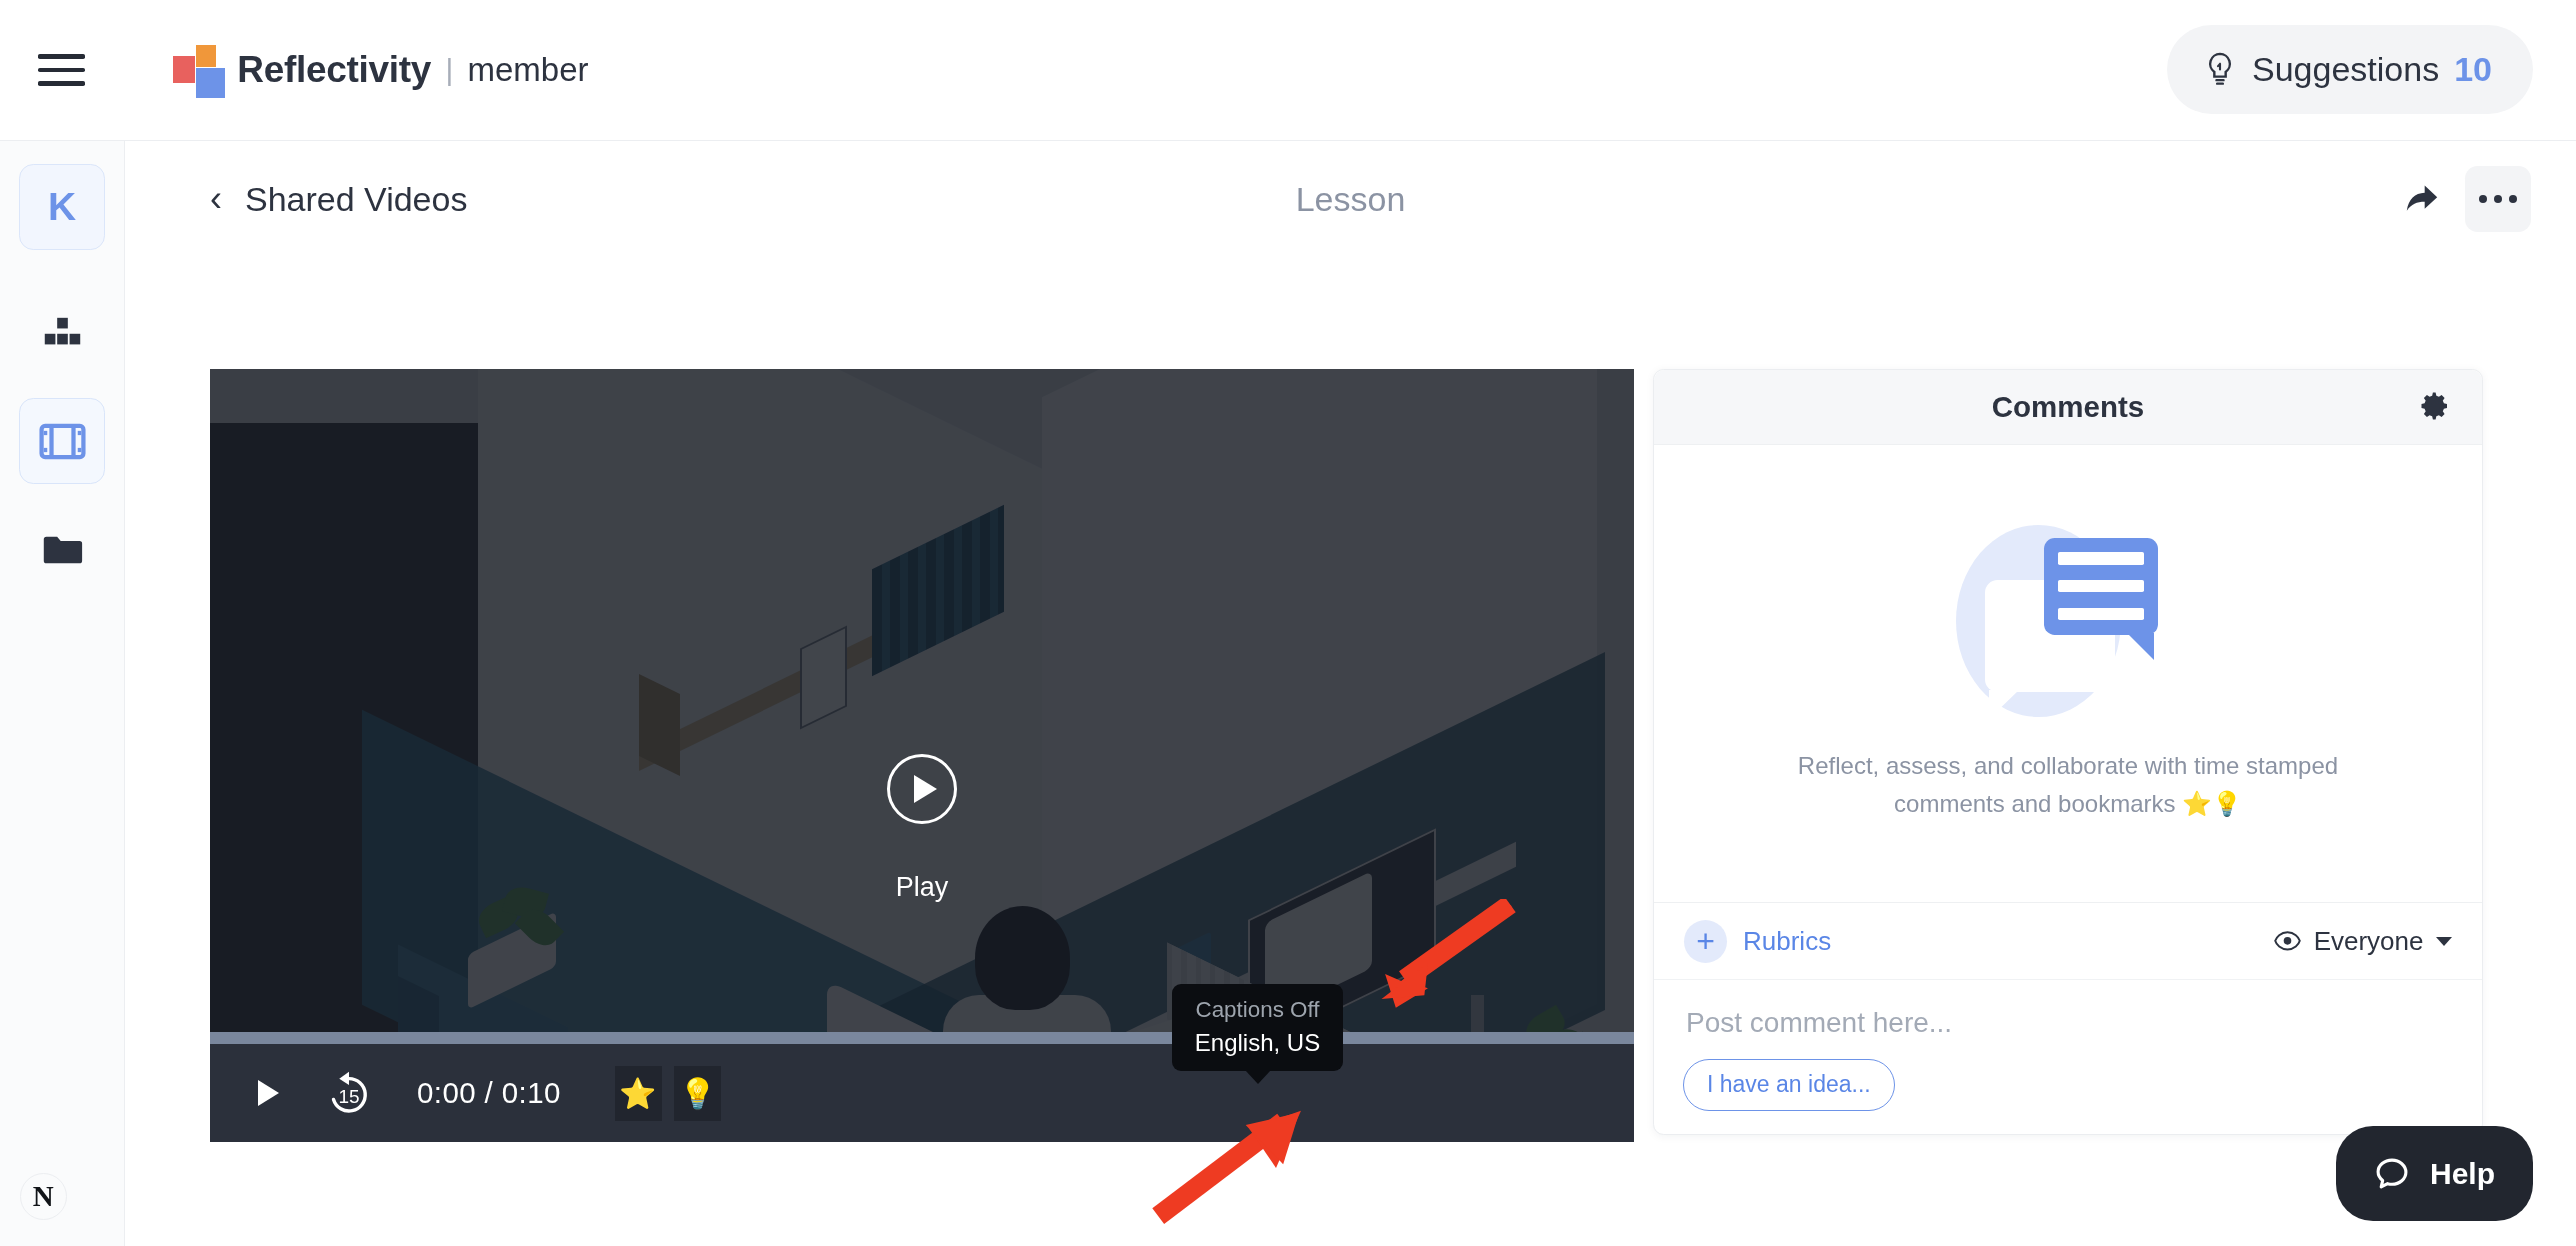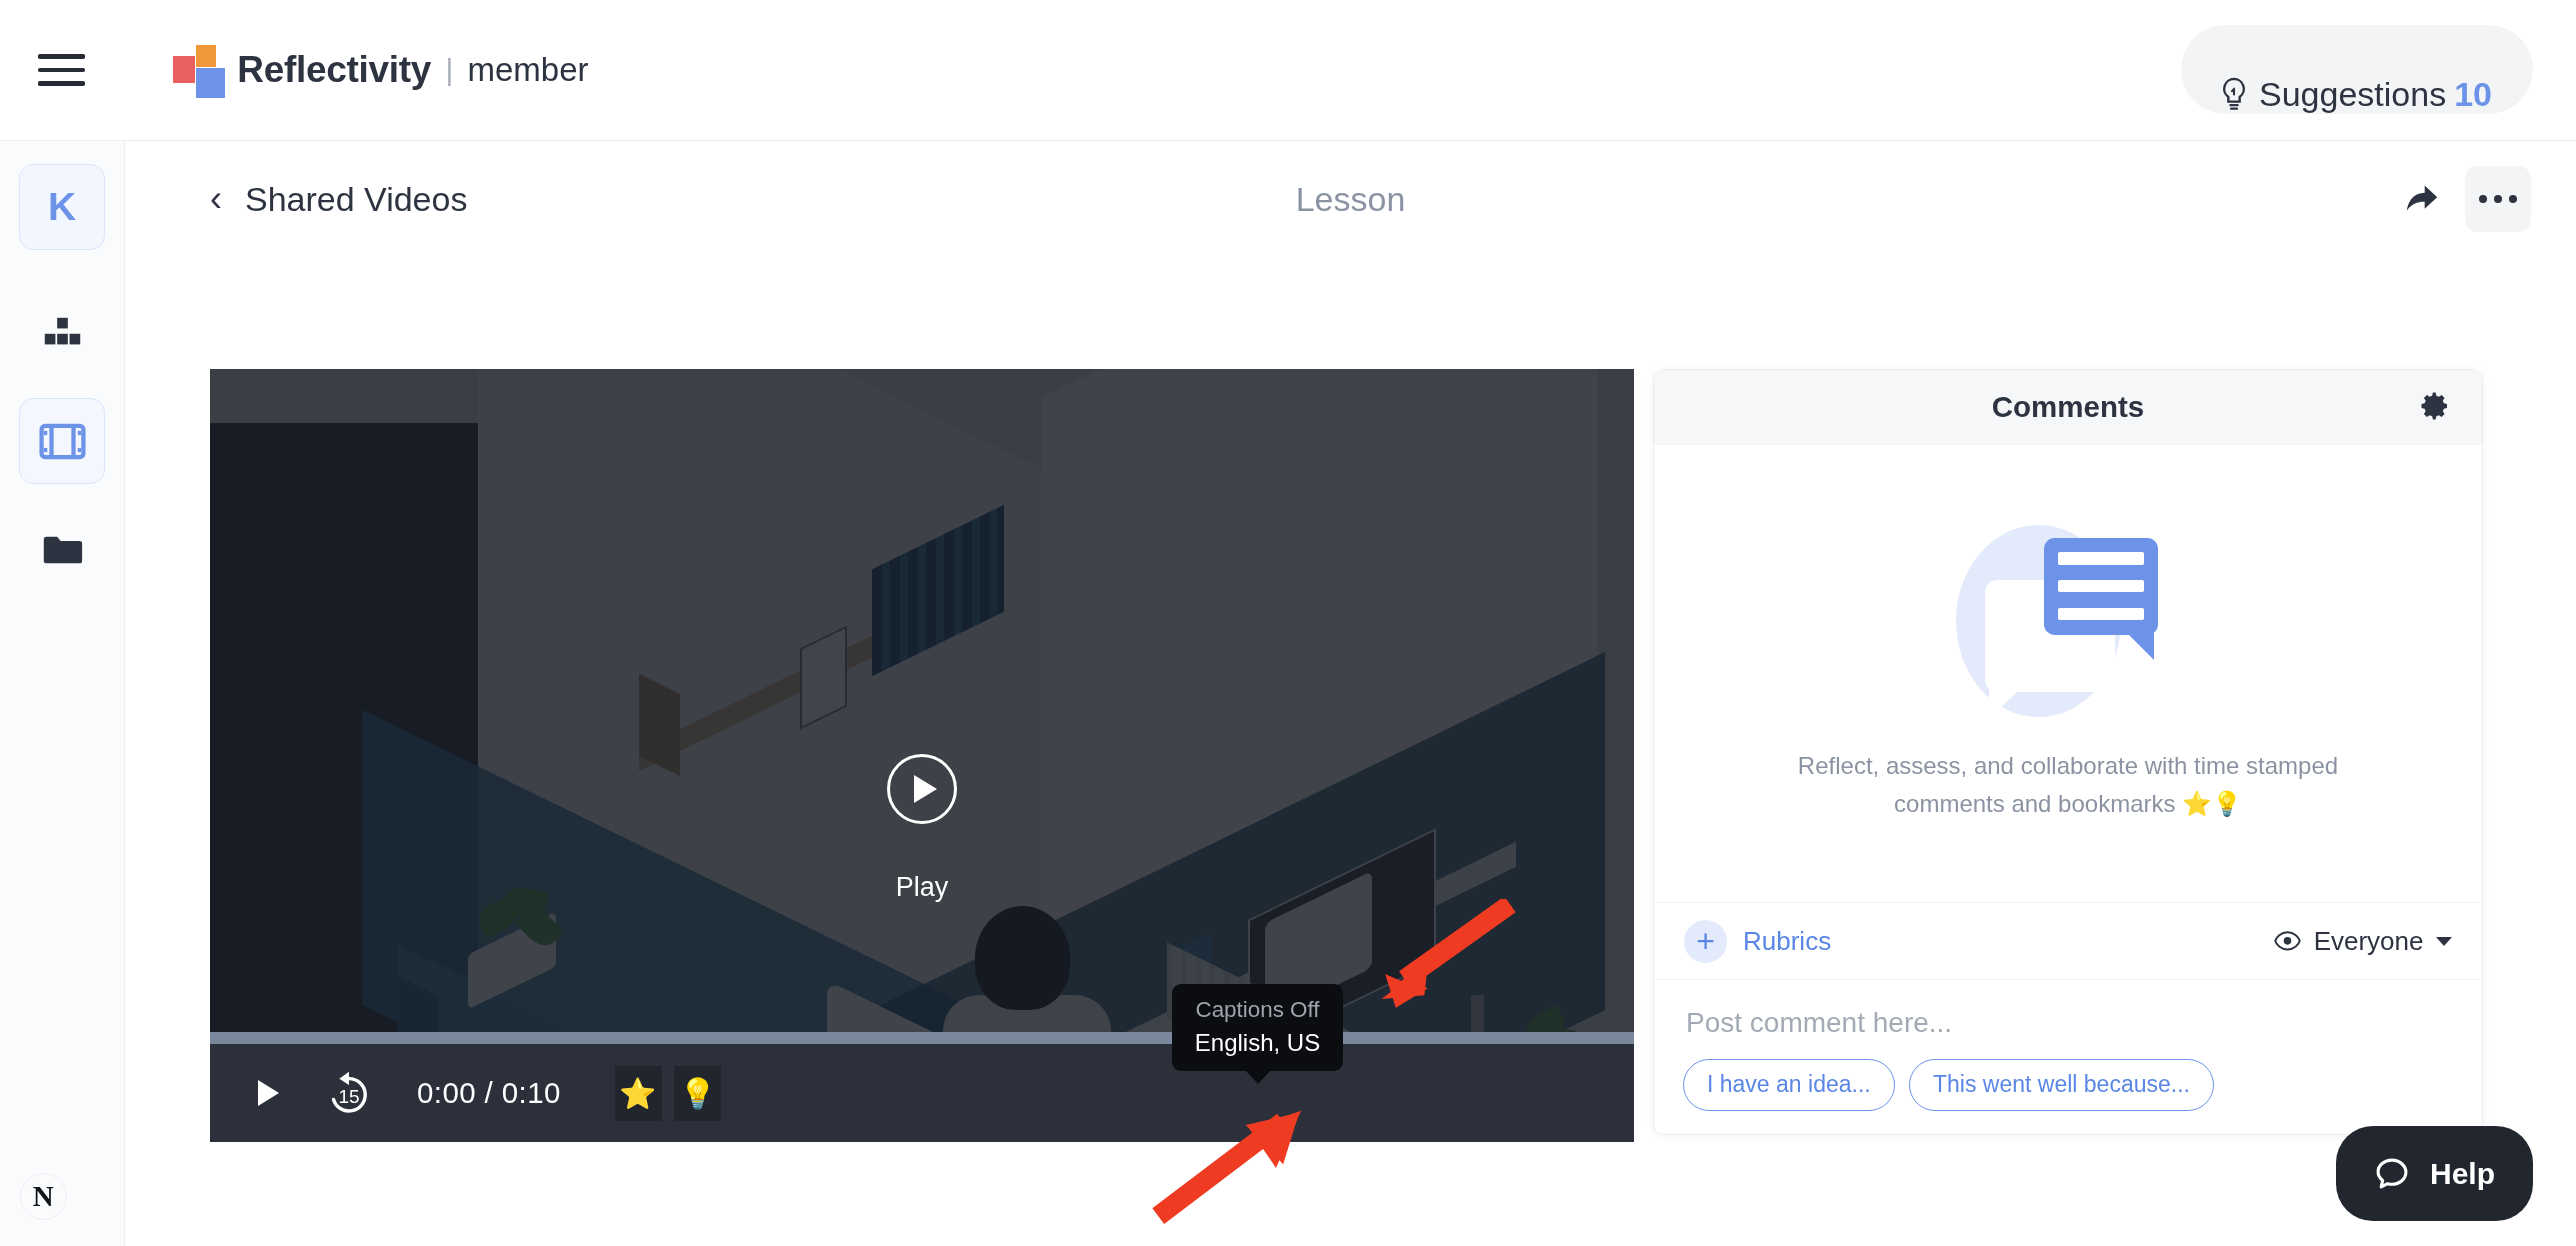--- a/index.html
+++ b/index.html
@@ -32,21 +32,21 @@
   .brand-name {
     font-size: 37px; font-weight: 700; color: #2d3340; letter-spacing: -0.3px;
   }
   .brand-divider { color: #a7adb8; font-size: 30px; margin: 0 14.3px; font-weight: 300; }
   .brand-sub { font-size: 33px; color: #2d3340; font-weight: 400; }
 
   .suggestions-pill {
     position: absolute; right: 43px; top: 25px;
     height: 89px; padding: 0 41px 0 36px;
     background: #f3f4f6; border-radius: 45px;
-    display: flex; align-items: flex-end; gap: 8px; cursor: pointer;
+    display: flex; align-items: center; gap: 15px; cursor: pointer;
   }
   .suggestions-label { font-size: 34px; color: #2d3340; }
   .suggestions-count { font-size: 34px; color: #6d93e8; font-weight: 700; }
 
   
   .rail {
     position: absolute; left: 0; top: 141px; width: 125px; height: 1106px;
     background: #fafbfc; border-right: 0.9px solid #eceef1;
     display: flex; flex-direction: column; align-items: center;
   }
@@ -511,21 +511,20 @@
         </svg>
         <span class="vis-label">Everyone</span>
         <span class="caret"></span>
       </div>
     </div>
 
     <div class="composer-input">Post comment here...</div>
 
     <div class="chips">
       <div class="chip">I have an idea...</div>
-      <div class="chip">This went well because...</div>
     </div>
   </div>
 </div>
 
 <div class="help-btn">
   <svg width="36" height="36" viewBox="0 0 22 22">
     <path d="M11 2.5c-4.7 0-8.5 3.2-8.5 7.2 0 2.1 1.1 4 2.8 5.3l-.9 3.9 3.9-2a10 10 0 0 0 2.7.4c4.7 0 8.5-3.3 8.5-7.3S15.7 2.5 11 2.5z" fill="none" stroke="#ffffff" stroke-width="1.9" stroke-linejoin="round"></path>
   </svg>
   <span class="help-label">Help</span>
 </div>

